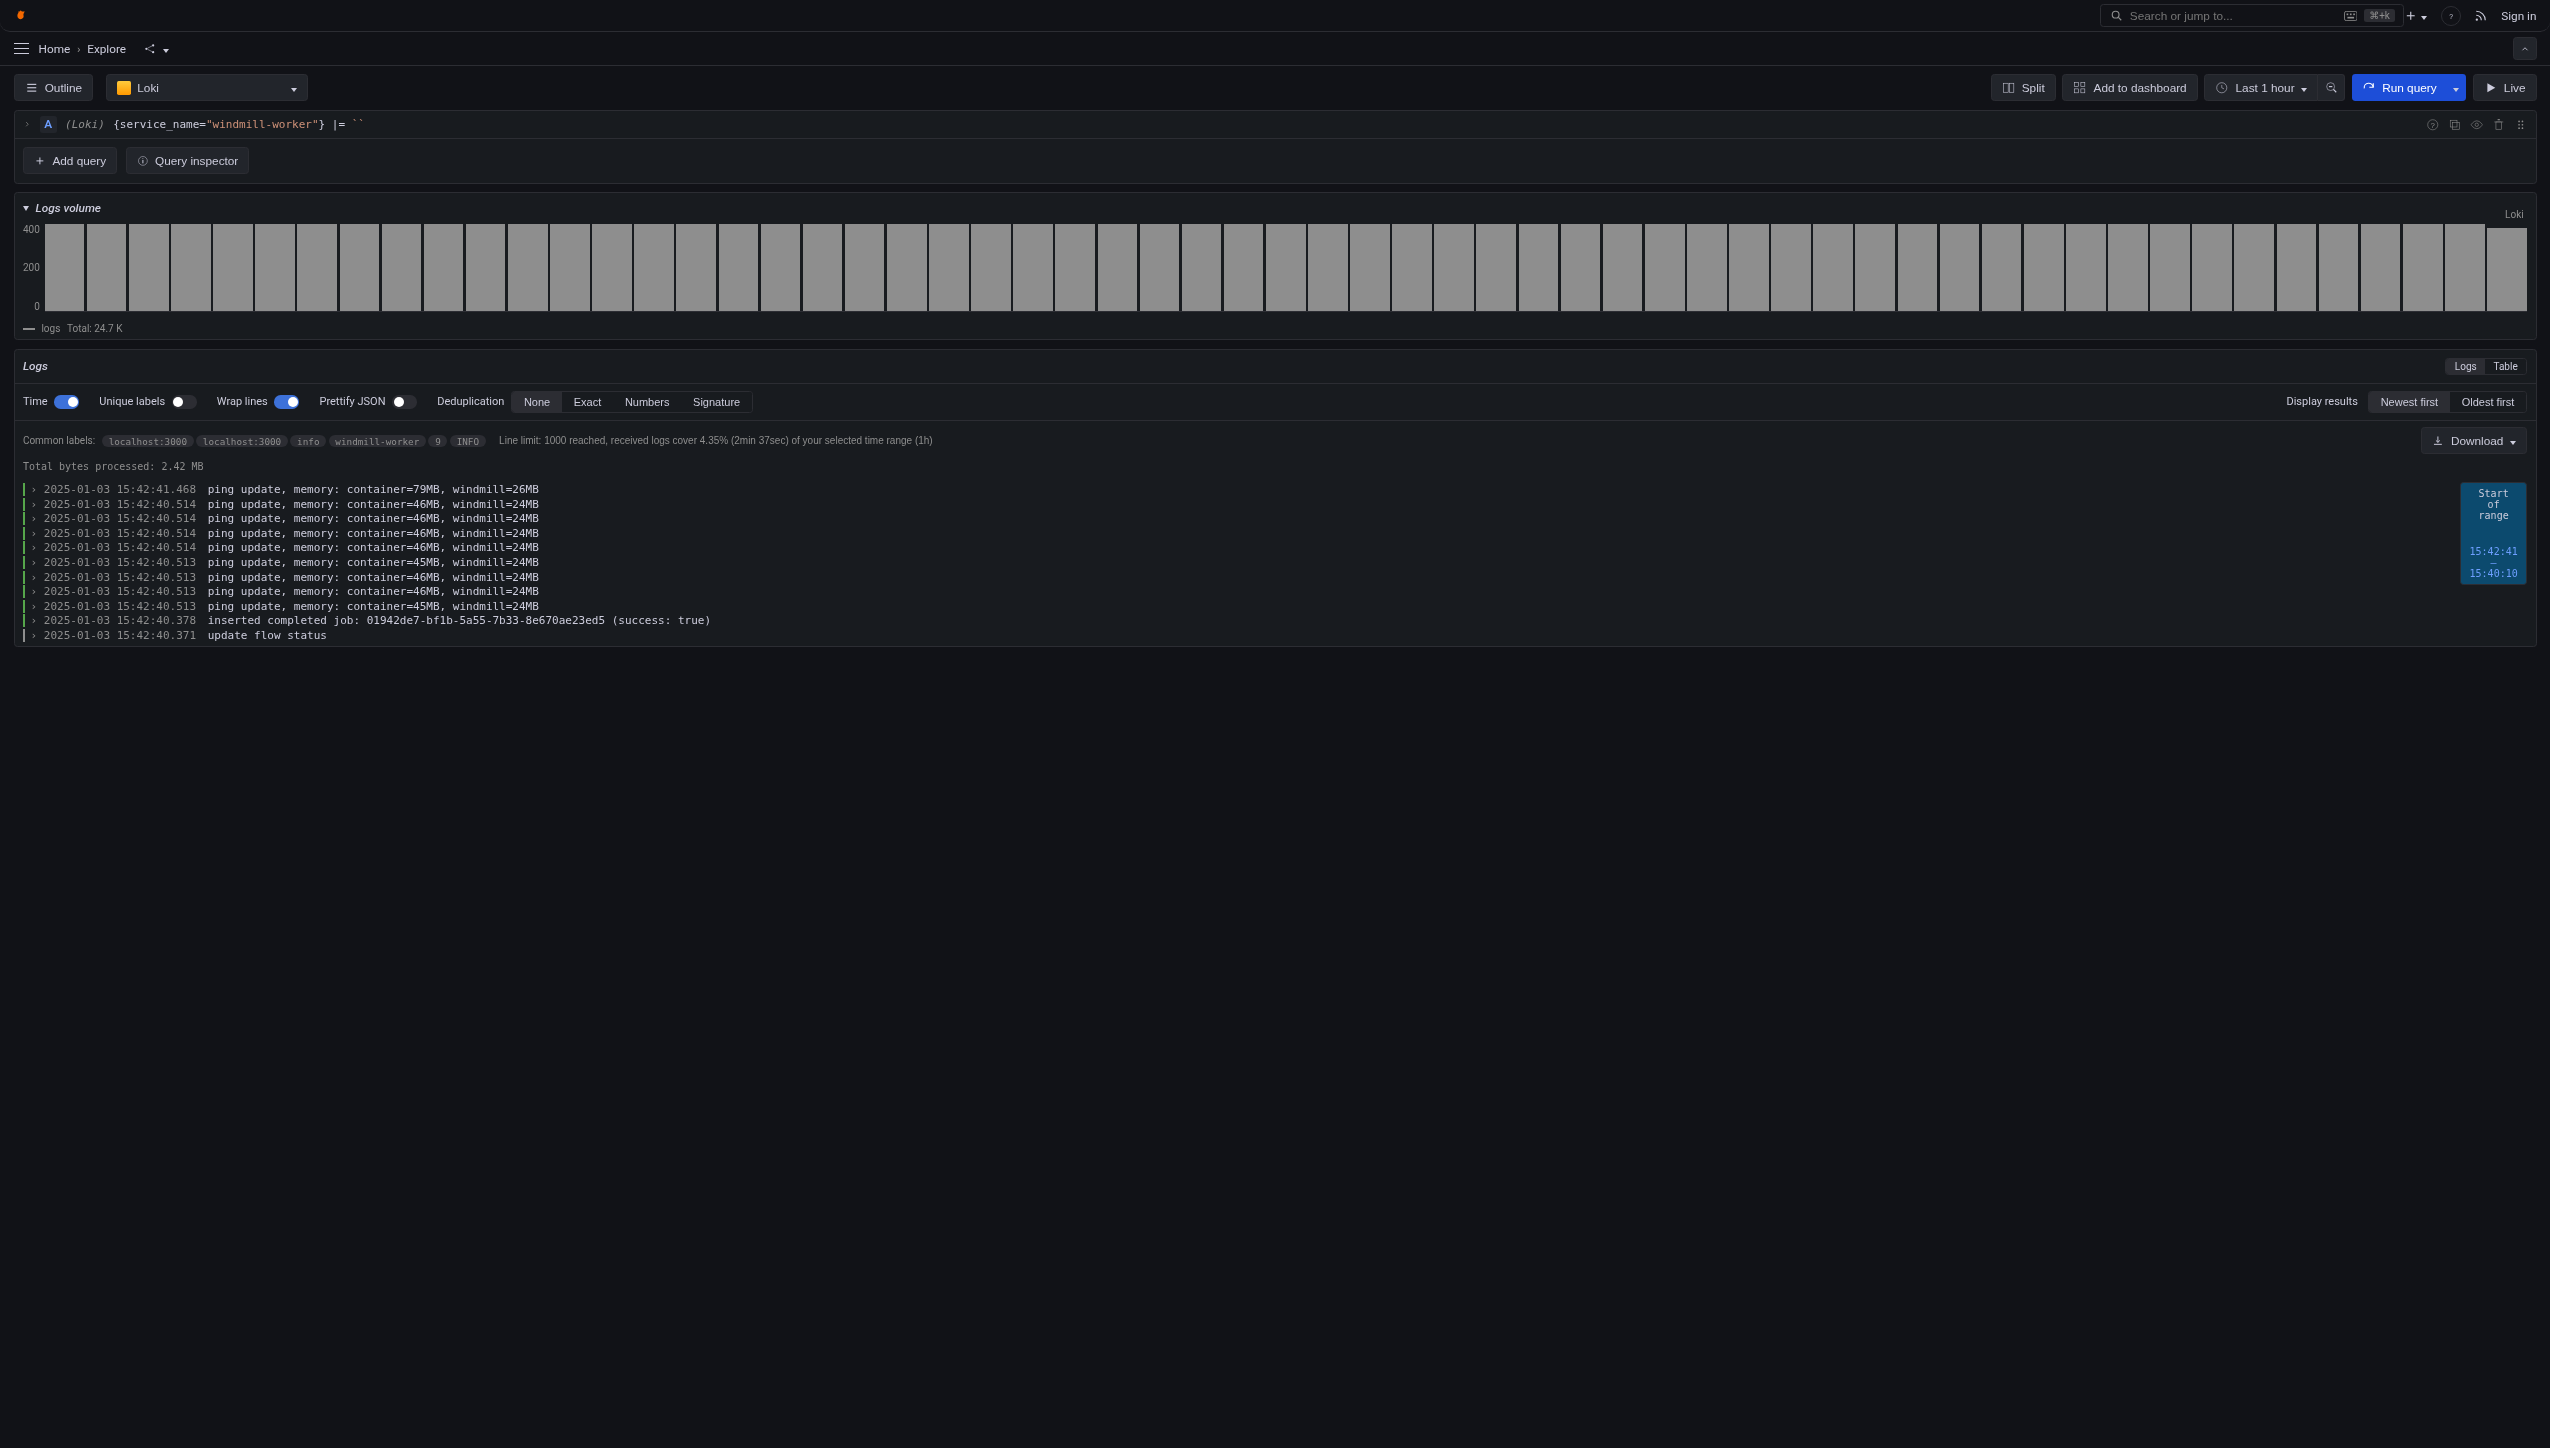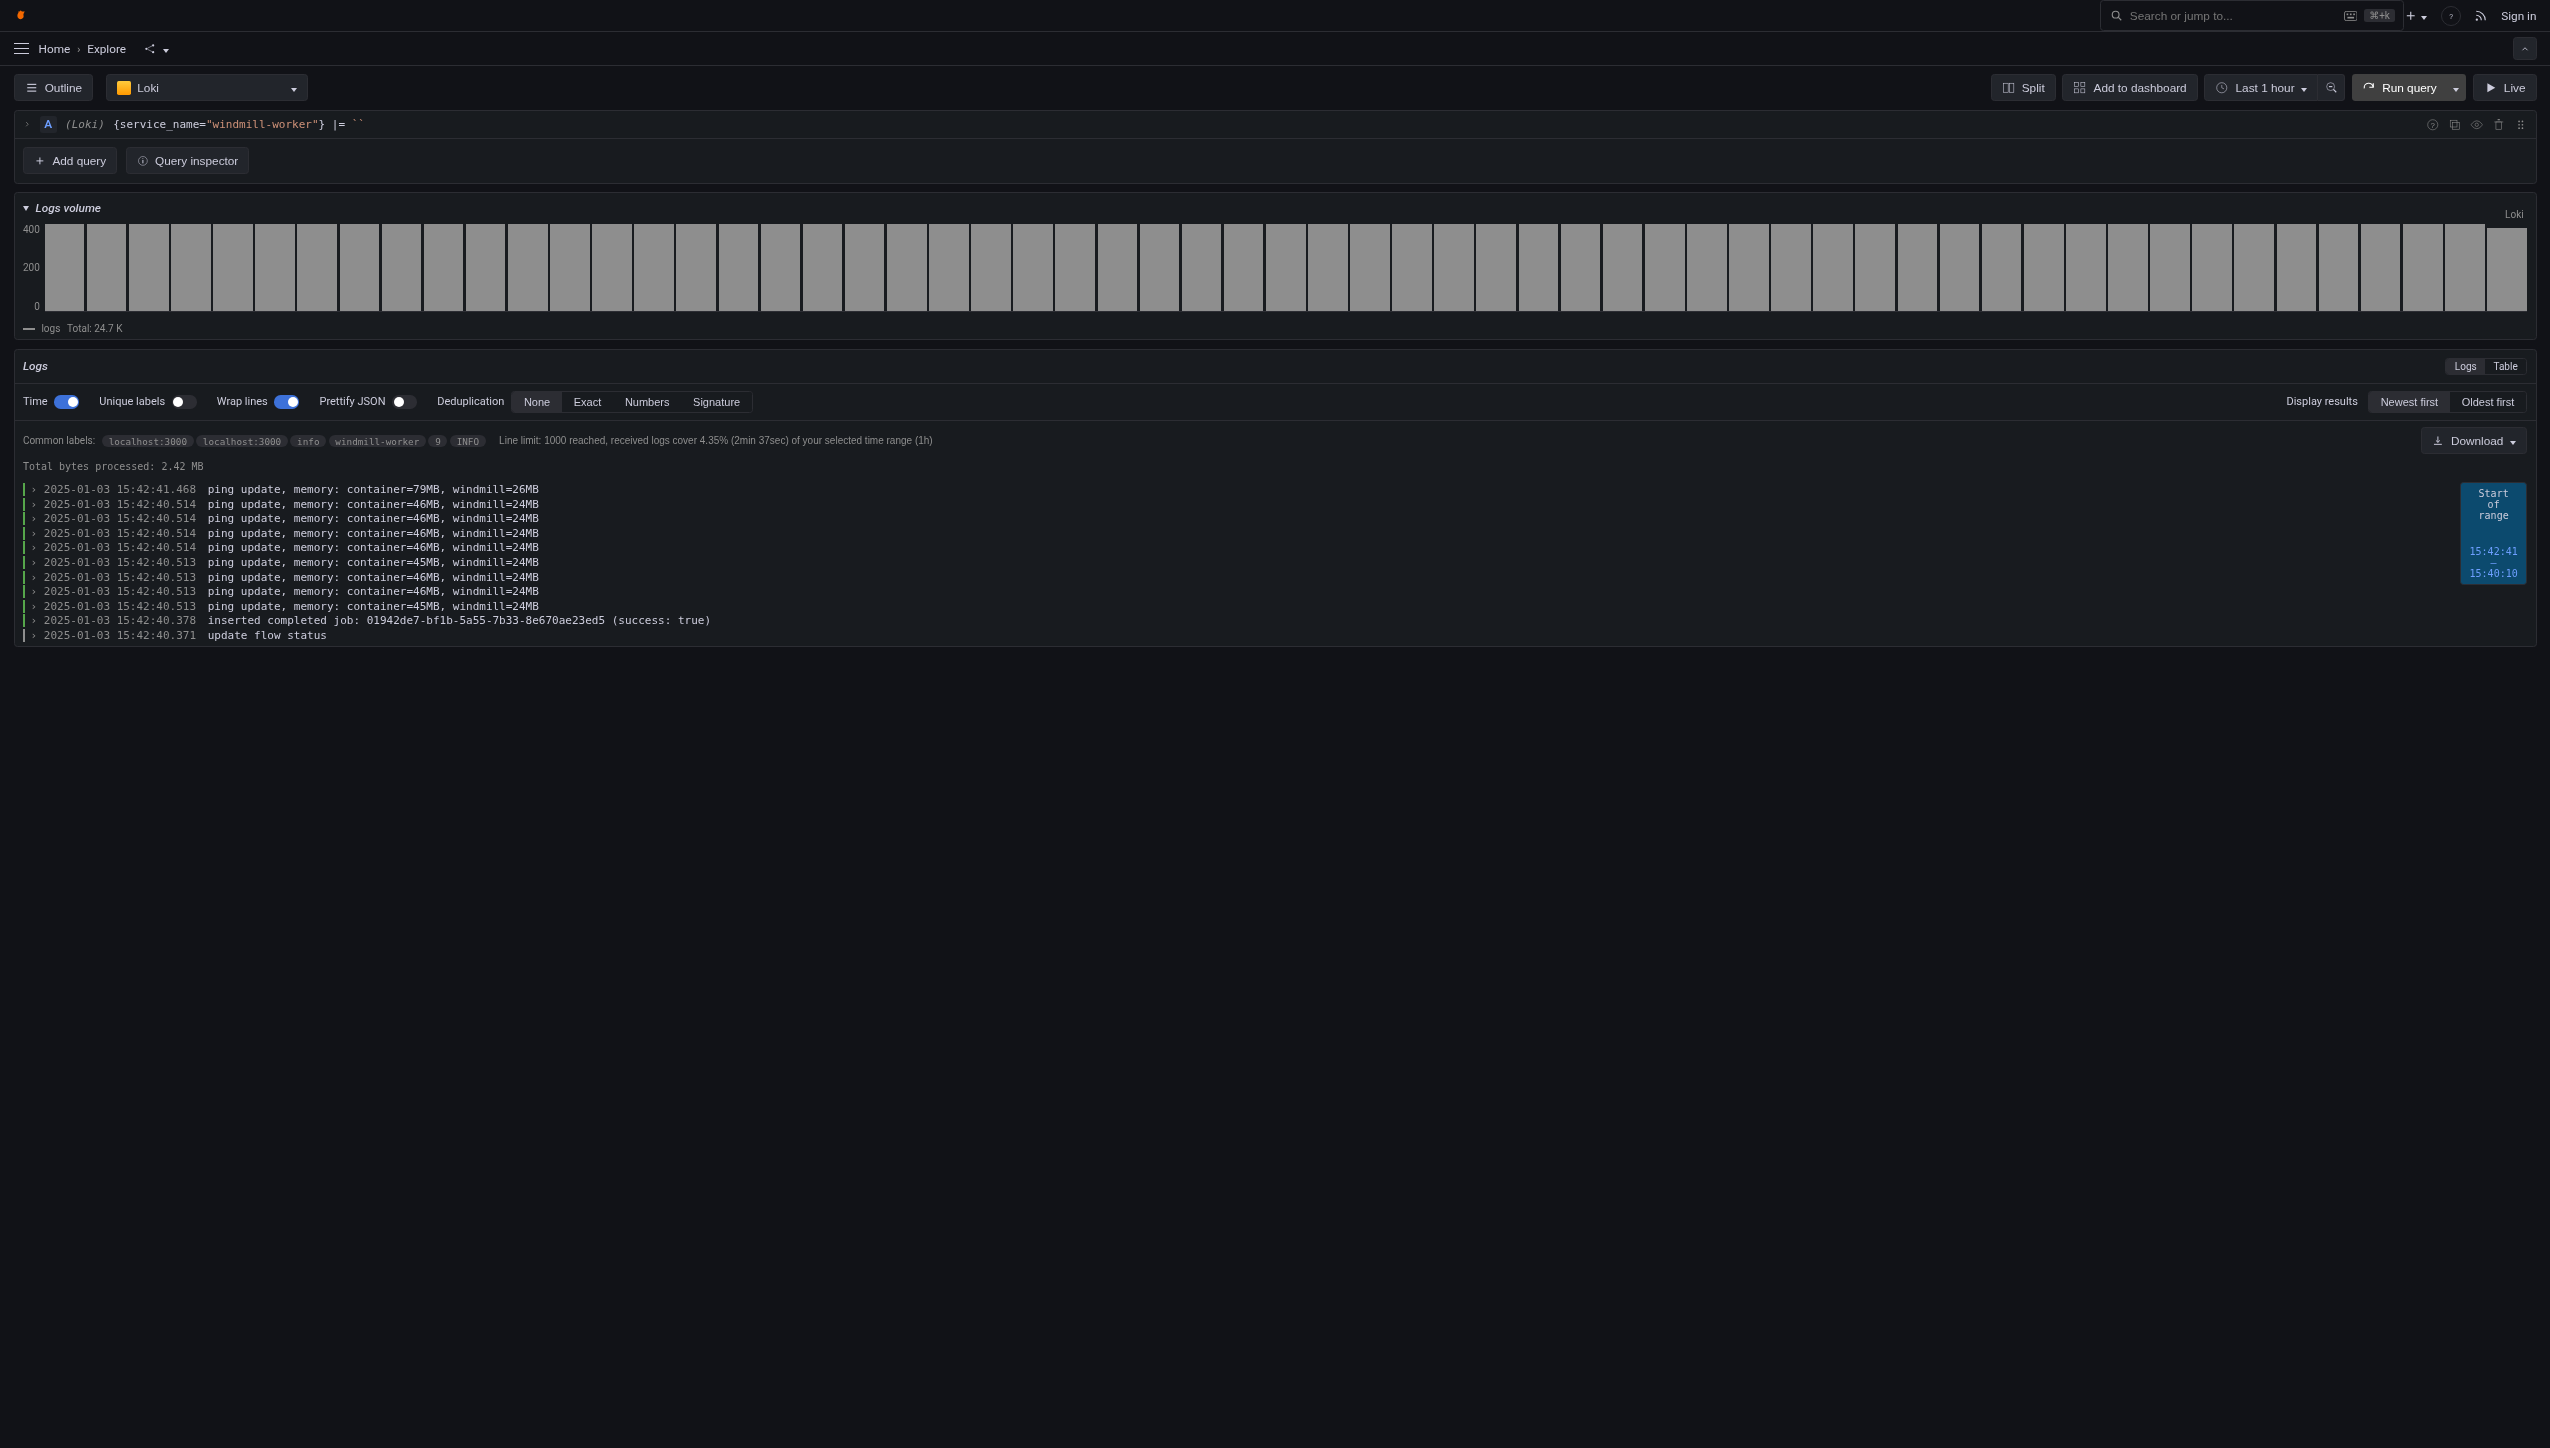--- a/index.html
+++ b/index.html
@@ -1,19 +1,19 @@
 <!DOCTYPE html>
 <html style="font-size:13.5px"><head>
 <meta charset="utf-8">
 <style>
   * { margin: 0; padding: 0; box-sizing: border-box; }
   body { background: #111217; color: #ccccdc; font-family: -apple-system, BlinkMacSystemFont, "Segoe UI", Roboto, sans-serif; font-size: 11.8px; overflow-x: hidden; }
 
   
-  .topnav { height: 32px; display: flex; padding: 0 13.5px; border-bottom: 0.8px solid #2c2d33; }
+  .topnav { height: 32px; display: flex; align-items: center; padding: 0 13.5px; border-bottom: 0.8px solid #2c2d33; border-radius: 10px; }
   .topnav-left { display: flex; align-items: center; gap: 10px; flex: 1; }
   .search-box { margin-left: auto; margin-right: auto; display: flex; align-items: center; gap: 6.7px; background: #111217; border: 0.8px solid #2c2d33; border-radius: 3.4px; padding: 3.4px 8.4px; width: 304px; }
   .search-box input { background: transparent; border: none; outline: none; color: #8e8e8e; flex: 1; font-size: 11.8px; }
   .search-kbd { background: #2c2d33; border-radius: 2.5px; padding: 0.8px 5px; font-size: 10px; color: #8e8e8e; }
   .topnav-right { display: flex; align-items: center; gap: 13.5px; }
   .icon-btn { background: transparent; border: none; color: #ccccdc; cursor: pointer; display: flex; align-items: center; }
   .icon-btn.circle { border: 0.8px solid #2c2d33; border-radius: 50%; width: 20px; height: 20px; justify-content: center; }
   .signin { color: #ccccdc; }
 
   
@@ -23,21 +23,21 @@
   .crumbs { display: flex; align-items: flex-end; gap: 6.7px; }
   .crumb-sep { color: #8e8e8e; }
   .crumb-link { color: #ccccdc; }
   .share-icons { display: flex; gap: 6.7px; margin-left: 6.7px; }
   .crumbbar-right { margin-left: auto; display: flex; gap: 6.7px; align-items: center; }
   .chevron-btn { background: #22252b; border: 0.8px solid #2c2d33; border-radius: 3.4px; width: 23.6px; height: 23.6px; display: flex; align-items: center; justify-content: center; }
 
   
   .toolbar { padding: 8.4px 13.5px; display: flex; gap: 13px; align-items: flex-start; }
   .btn { background: #22252b; border: 0.8px solid #2c2d33; border-radius: 3.4px; padding: 5px 10px; color: #ccccdc; display: flex; align-items: center; gap: 6.7px; cursor: pointer; font-size: 11.8px; height: 27px; }
-  .btn-primary { background: #404040; border: none; color: #fff; }
+  .btn-primary { background: #1d4ed8; border: none; color: #fff; }
   .btn.datasource { min-width: 202px; justify-content: space-between; }
   .ds-icon { width: 13.5px; height: 13.5px; background: linear-gradient(#ffcb3d,#ff9900); border-radius: 1.7px; display: inline-flex; align-items: center; justify-content: center; }
   .chev-down::after { content: ""; border-left: 3.4px solid transparent; border-right: 3.4px solid transparent; border-top: 4.2px solid #ccccdc; display: inline-block; }
   .toolbar-right { margin-left: auto; display: flex; gap: 6.7px; align-items: center; }
   .btn-group { display: flex; }
   .btn-group .btn { border-radius: 0; }
   .btn-group .btn:first-child { border-radius: 3.4px 0 0 3.4px; }
   .btn-group .btn:last-child { border-radius: 0 3.4px 3.4px 0; border-left: none; }
   .zoom-out-btn { width: 27px; justify-content: center; padding: 5px; }
 

